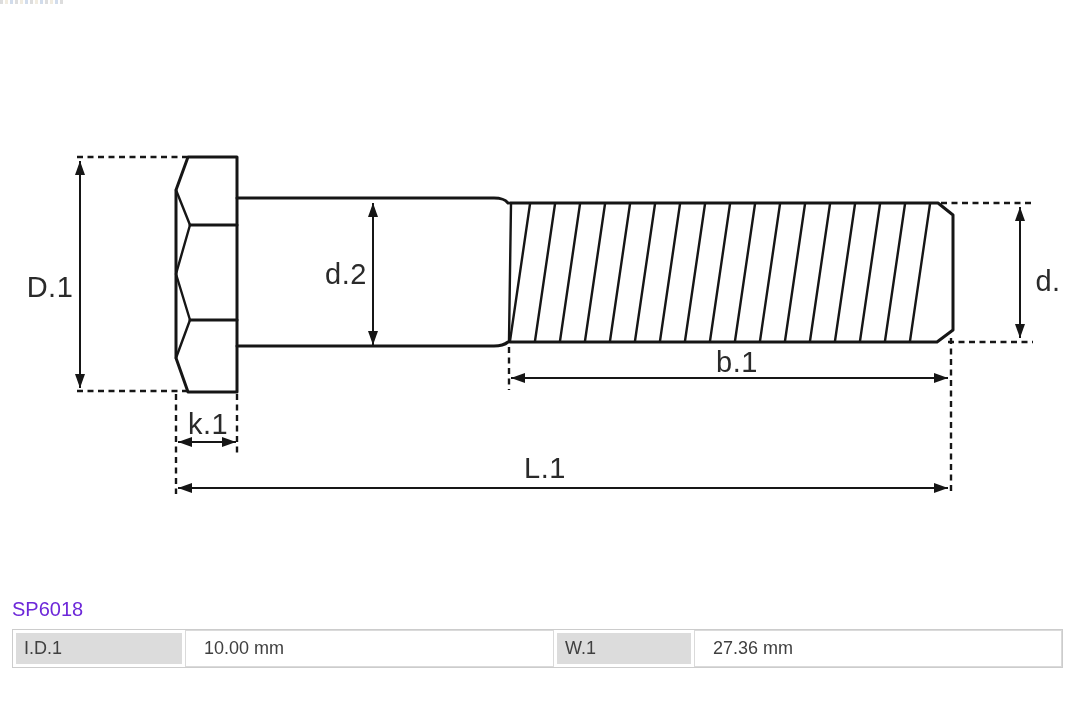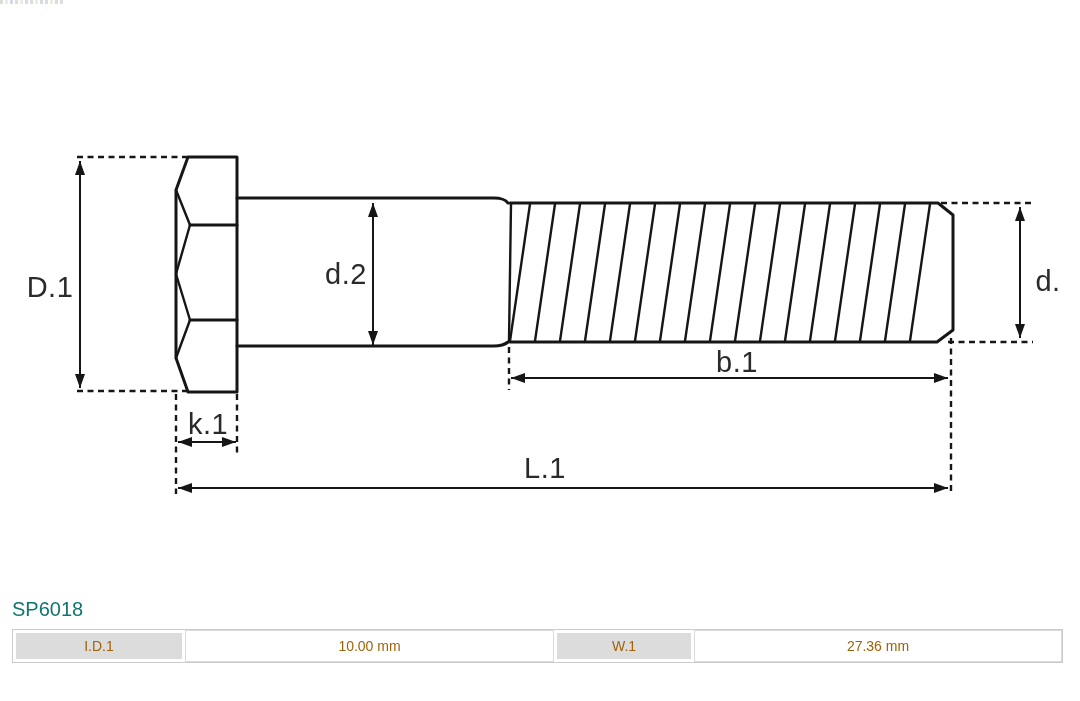--- a/index.html
+++ b/index.html
@@ -35,39 +35,39 @@
     letter-spacing: 0.5px;
   }
   .outline { stroke: #161616; stroke-width: 3; fill: none; stroke-linejoin: round; stroke-linecap: round; }
   .thin    { stroke: #161616; stroke-width: 2.4; fill: none; stroke-linecap: round; }
   .dim     { stroke: #161616; stroke-width: 2; fill: none; }
   .dash    { stroke: #161616; stroke-width: 2.4; fill: none; stroke-dasharray: 6 4.5; }
   .part-number {
     position: absolute;
     left: 12px; top: 598px;
     font-size: 20px;
-    color: #0f766e;
+    color: #6d28d9;
   }
   .table-wrap {
     position: absolute;
     left: 12px; top: 629px;
     width: 1051px;
     border: 1px solid #cccccc;
     box-sizing: border-box;
   }
   table.dims {
     width: 100%;
     border-collapse: separate;
     border-spacing: 0;
     table-layout: fixed;
   }
   table.dims td {
-    font-size: 14px;
-    color: #a16207;
-    text-align: center;
+    font-size: 18px;
+    color: #404040;
+    text-align: left;
     vertical-align: middle;
     overflow: hidden;
     white-space: nowrap;
   }
   td.label {
     background: #dcdcdc;
     border: 3px solid #ffffff;
     padding: 5px 8px;
   }
   td.value {

